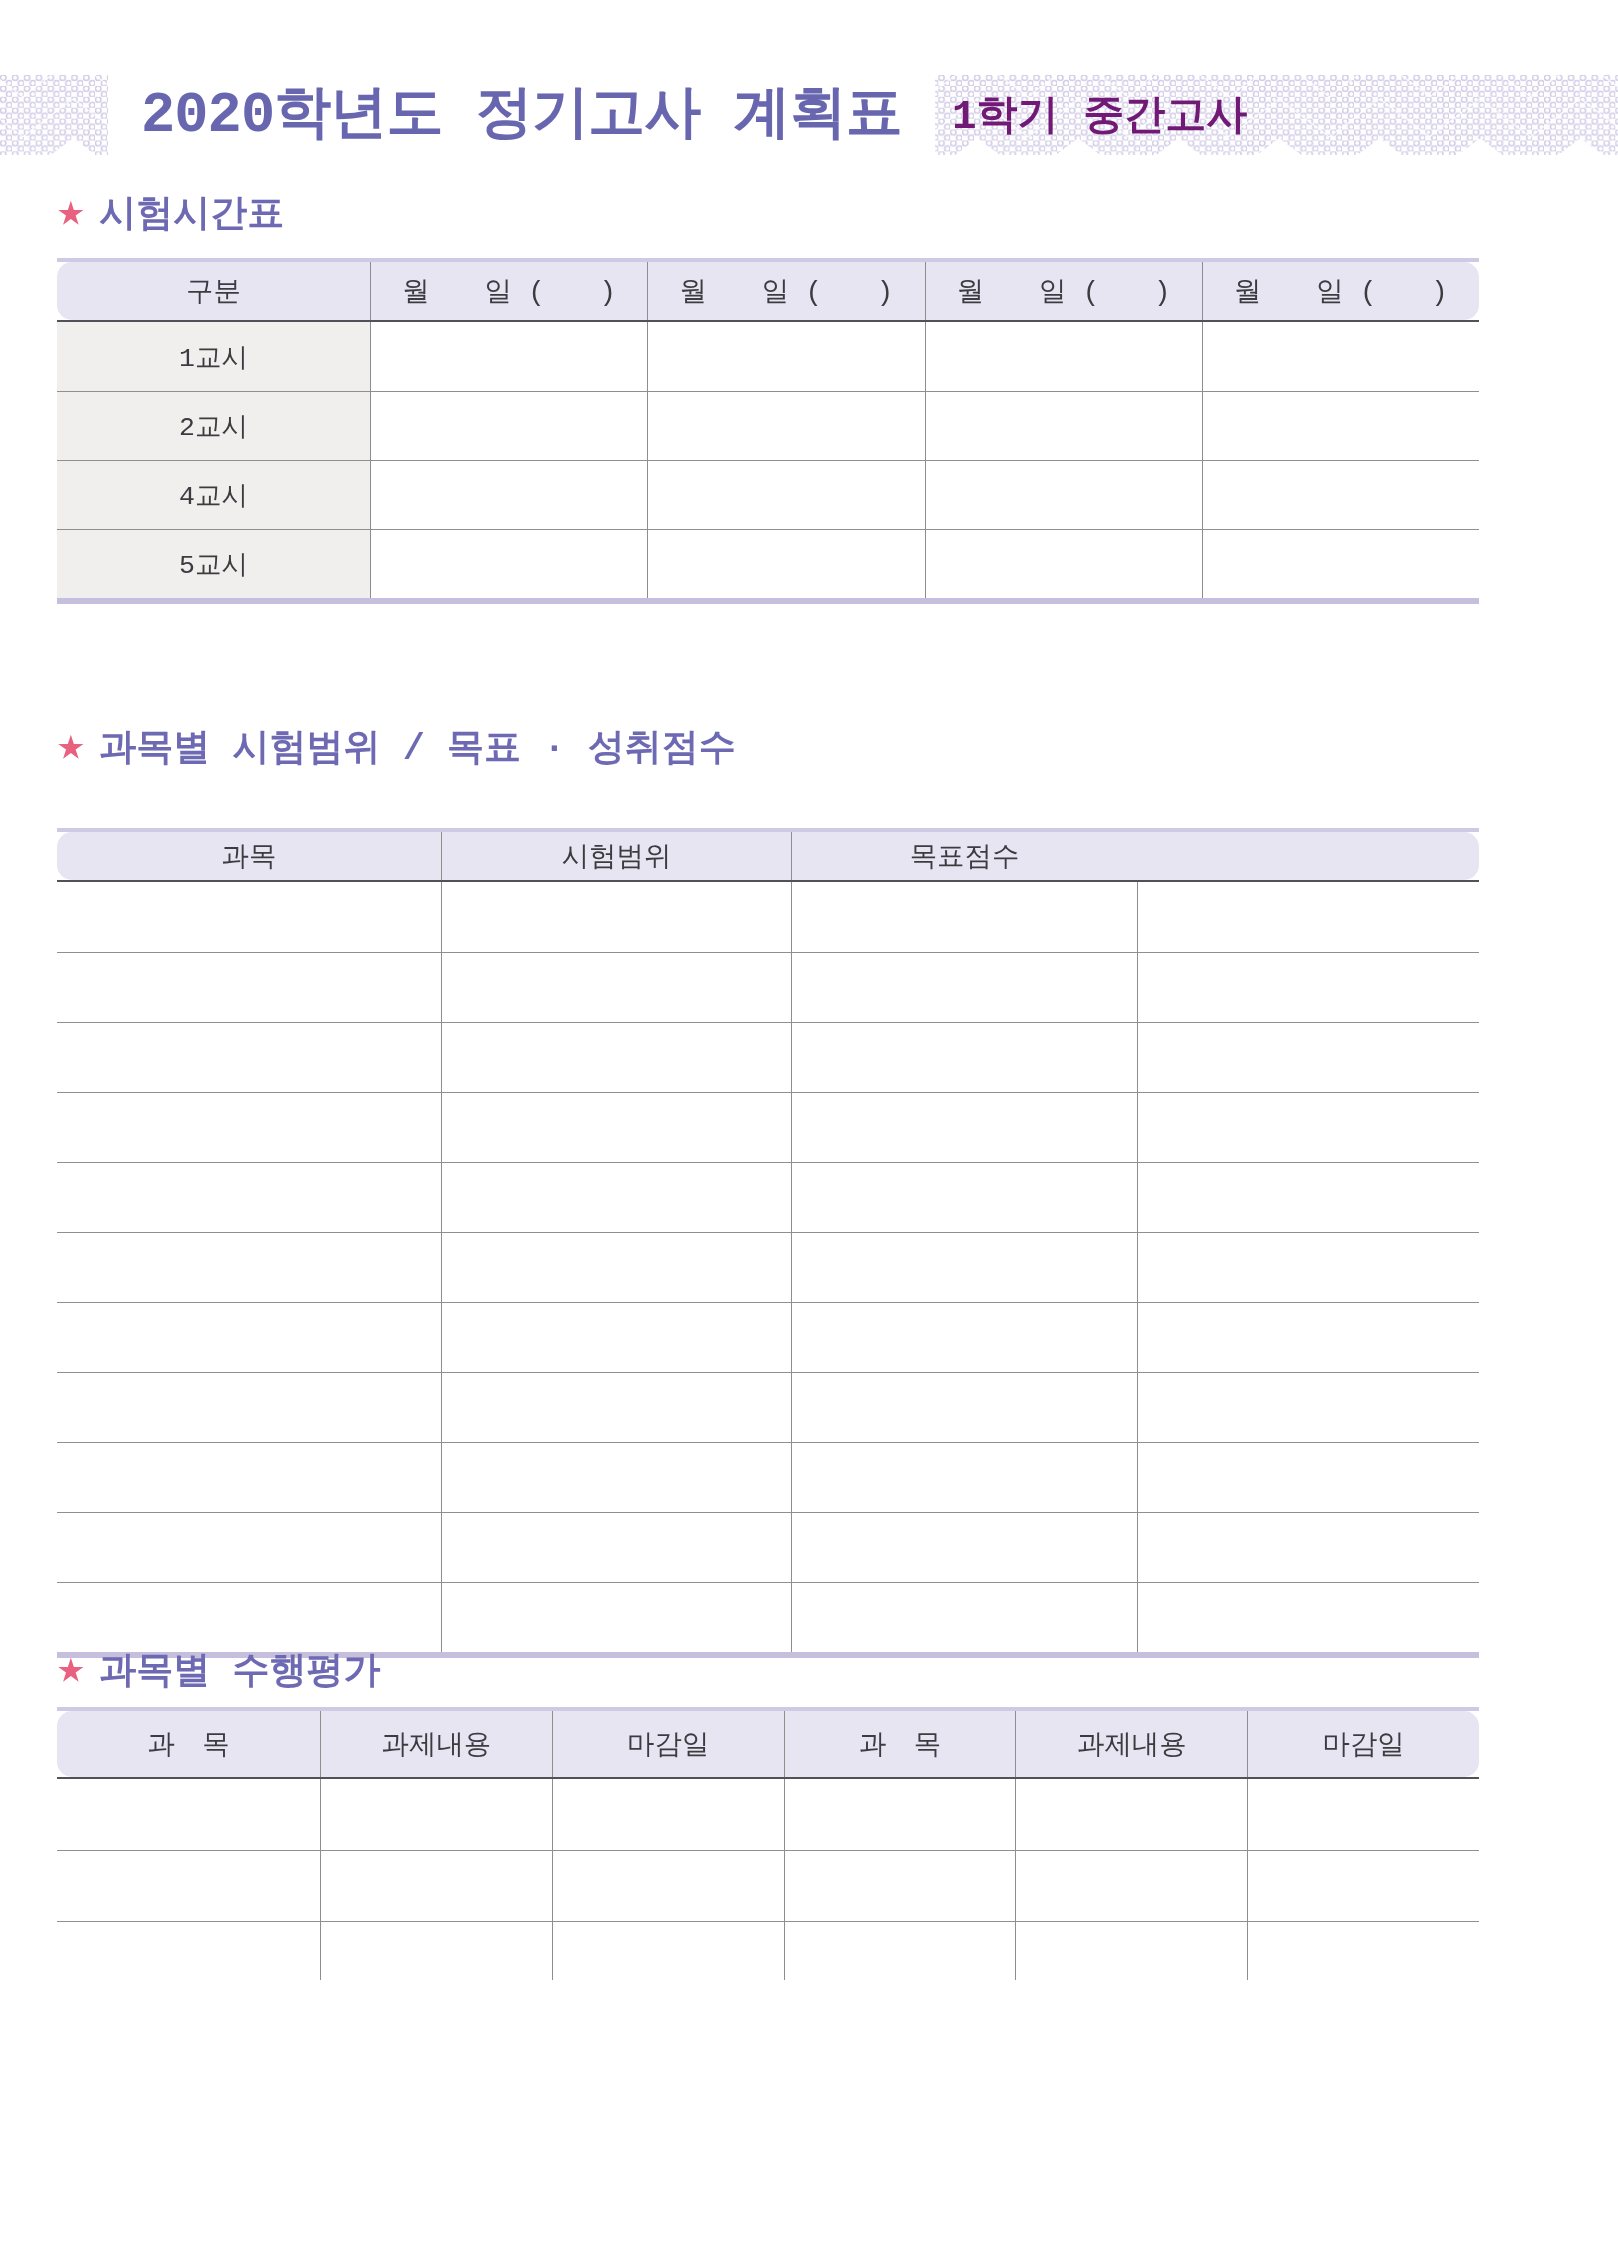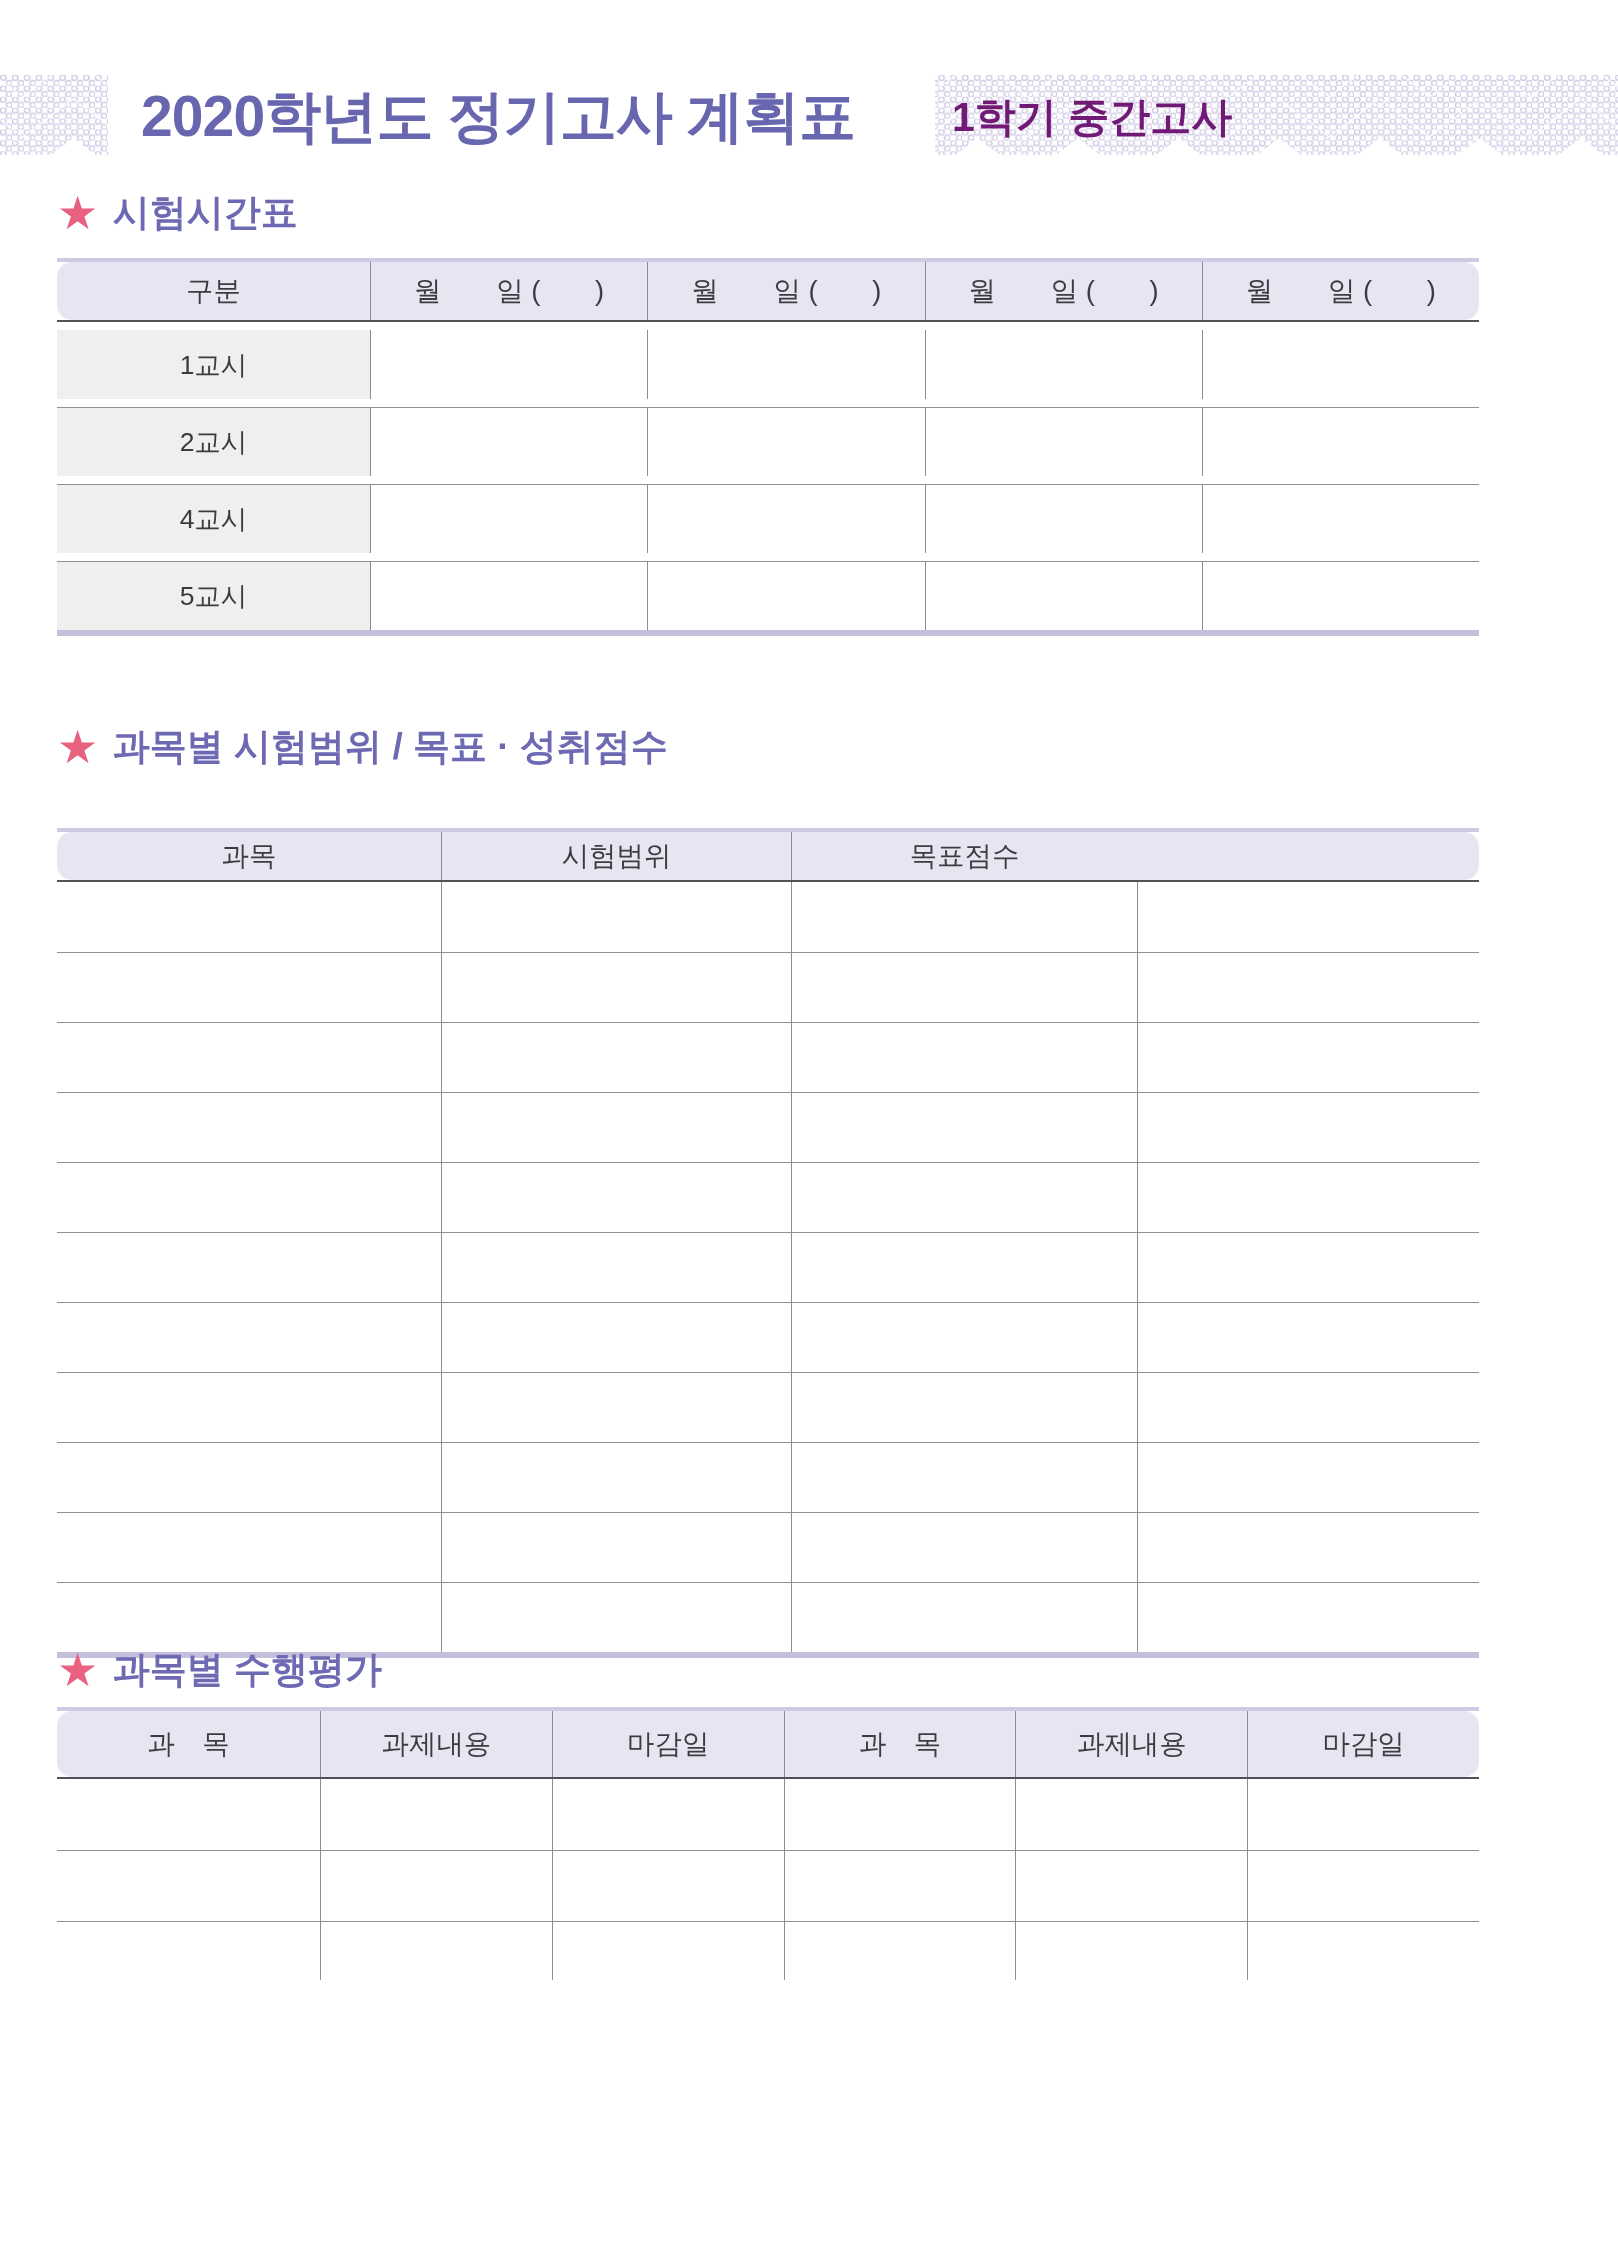--- a/index.html
+++ b/index.html
@@ -1,20 +1,20 @@
 <!DOCTYPE html>
 <html style="font-size:14.6px"><head>
 <meta charset="utf-8">
 <style>
   * { box-sizing: border-box; margin: 0; padding: 0; }
   html,body { background:#ffffff; }
   .page {
     position: relative; width: 1618px; height: 1980px;
     background: #ffffff; overflow: hidden;
-    font-family: Liberation Sans, sans-serif;
+    font-family: Liberation Mono, monospace;
   }
   
   .band { position: absolute; left: 0; }
   .band-top { top: 75px; width: 1618px; height: 80px; }
   .band-bottom { top: 2226px; width: 1618px; height: 40px; }
   .title-mask { position: absolute; left: 108px; top: 75px; width: 827px; height: 80px; background: #ffffff; }
   .page-title {
     position: absolute; left: 141px; top: 84px;
     font-size: 57px; font-weight: 800; letter-spacing: -0.9px;
     color: #6966b0; line-height: 64px; white-space: nowrap;
@@ -39,21 +39,21 @@
   .thead { display: grid; background: #e8e5f2; border-radius: 15px; }
   #t1 .thead { grid-template-columns: 313px repeat(4, 1fr); height: 58px; }
   #t2 .thead { grid-template-columns: 384px 350px 346px 1fr; height: 48px; }
   #t3 .thead { grid-template-columns: 263px repeat(5, 1fr); height: 66px; }
   .hc {
     display: flex; align-items: center; justify-content: center;
     font-size: 27.4px; color: #3b3b40; white-space: pre;
   }
   .hc + .hc { border-left: 0.9px solid #8d8d90; }
   .trow { display: grid; }
-  #t1 .trow { grid-template-columns: 313px repeat(4, 1fr); height: 69px; margin-top: 8px; }
+  #t1 .trow { grid-template-columns: 313px repeat(4, 1fr); height: 69px; }
   #t2 .trow { grid-template-columns: 384px 350px 346px 1fr; height: 70px; }
   #t3 .trow { grid-template-columns: 263px repeat(5, 1fr); height: 71px; }
   .trow + .trow { border-top: 1.8px solid #8f8f92; }
   .tc { background: #ffffff; }
   .tc + .tc { border-left: 0.9px solid #8d8d90; }
   .label-cell {
     background: #f0efee; display: flex; align-items: center; justify-content: center;
     font-size: 26.5px; color: #3b3b40;
   }
 </style>

